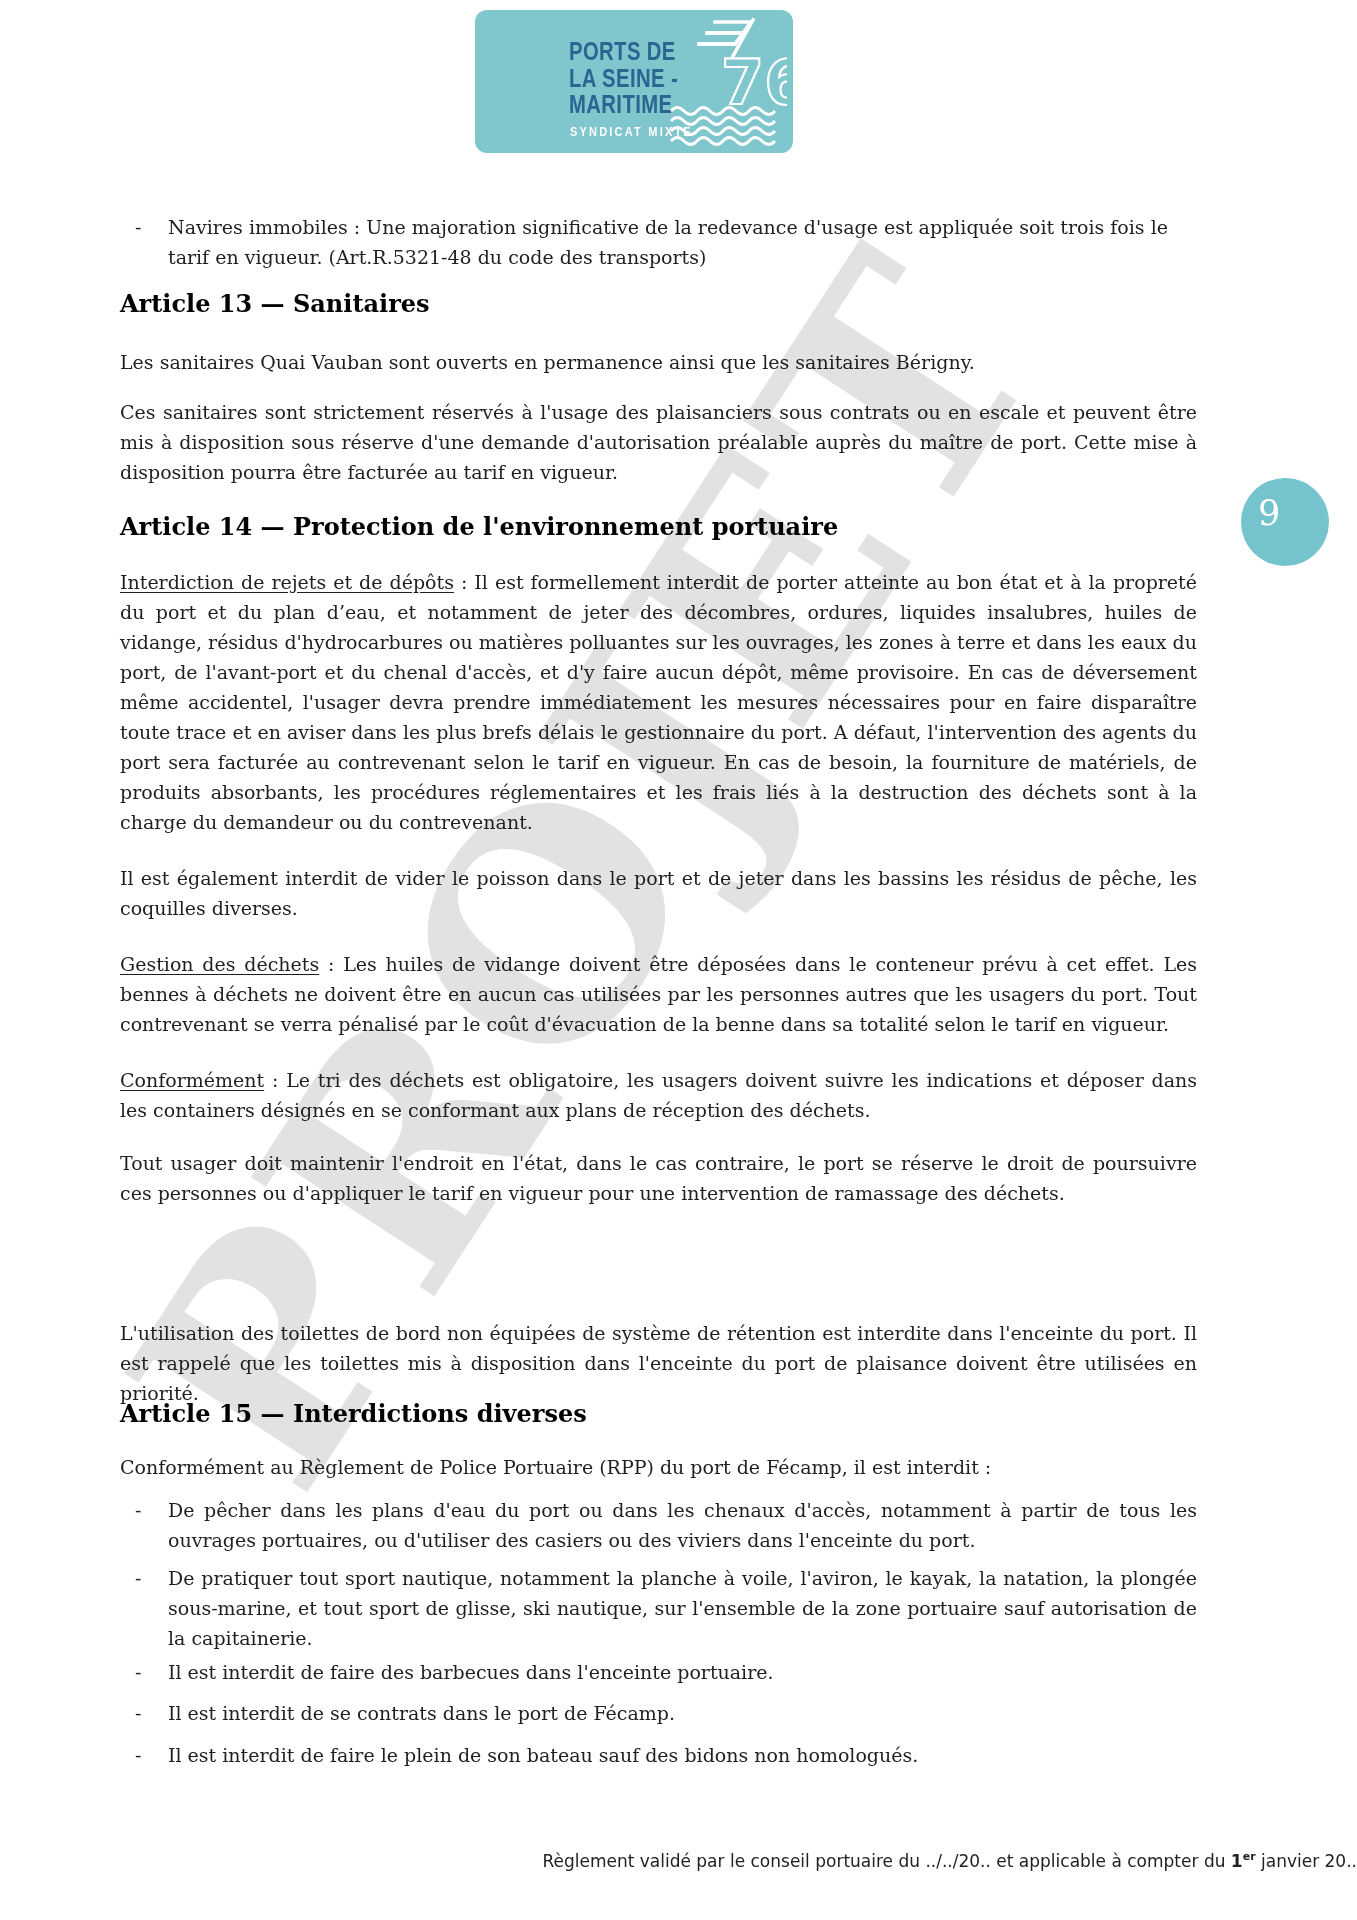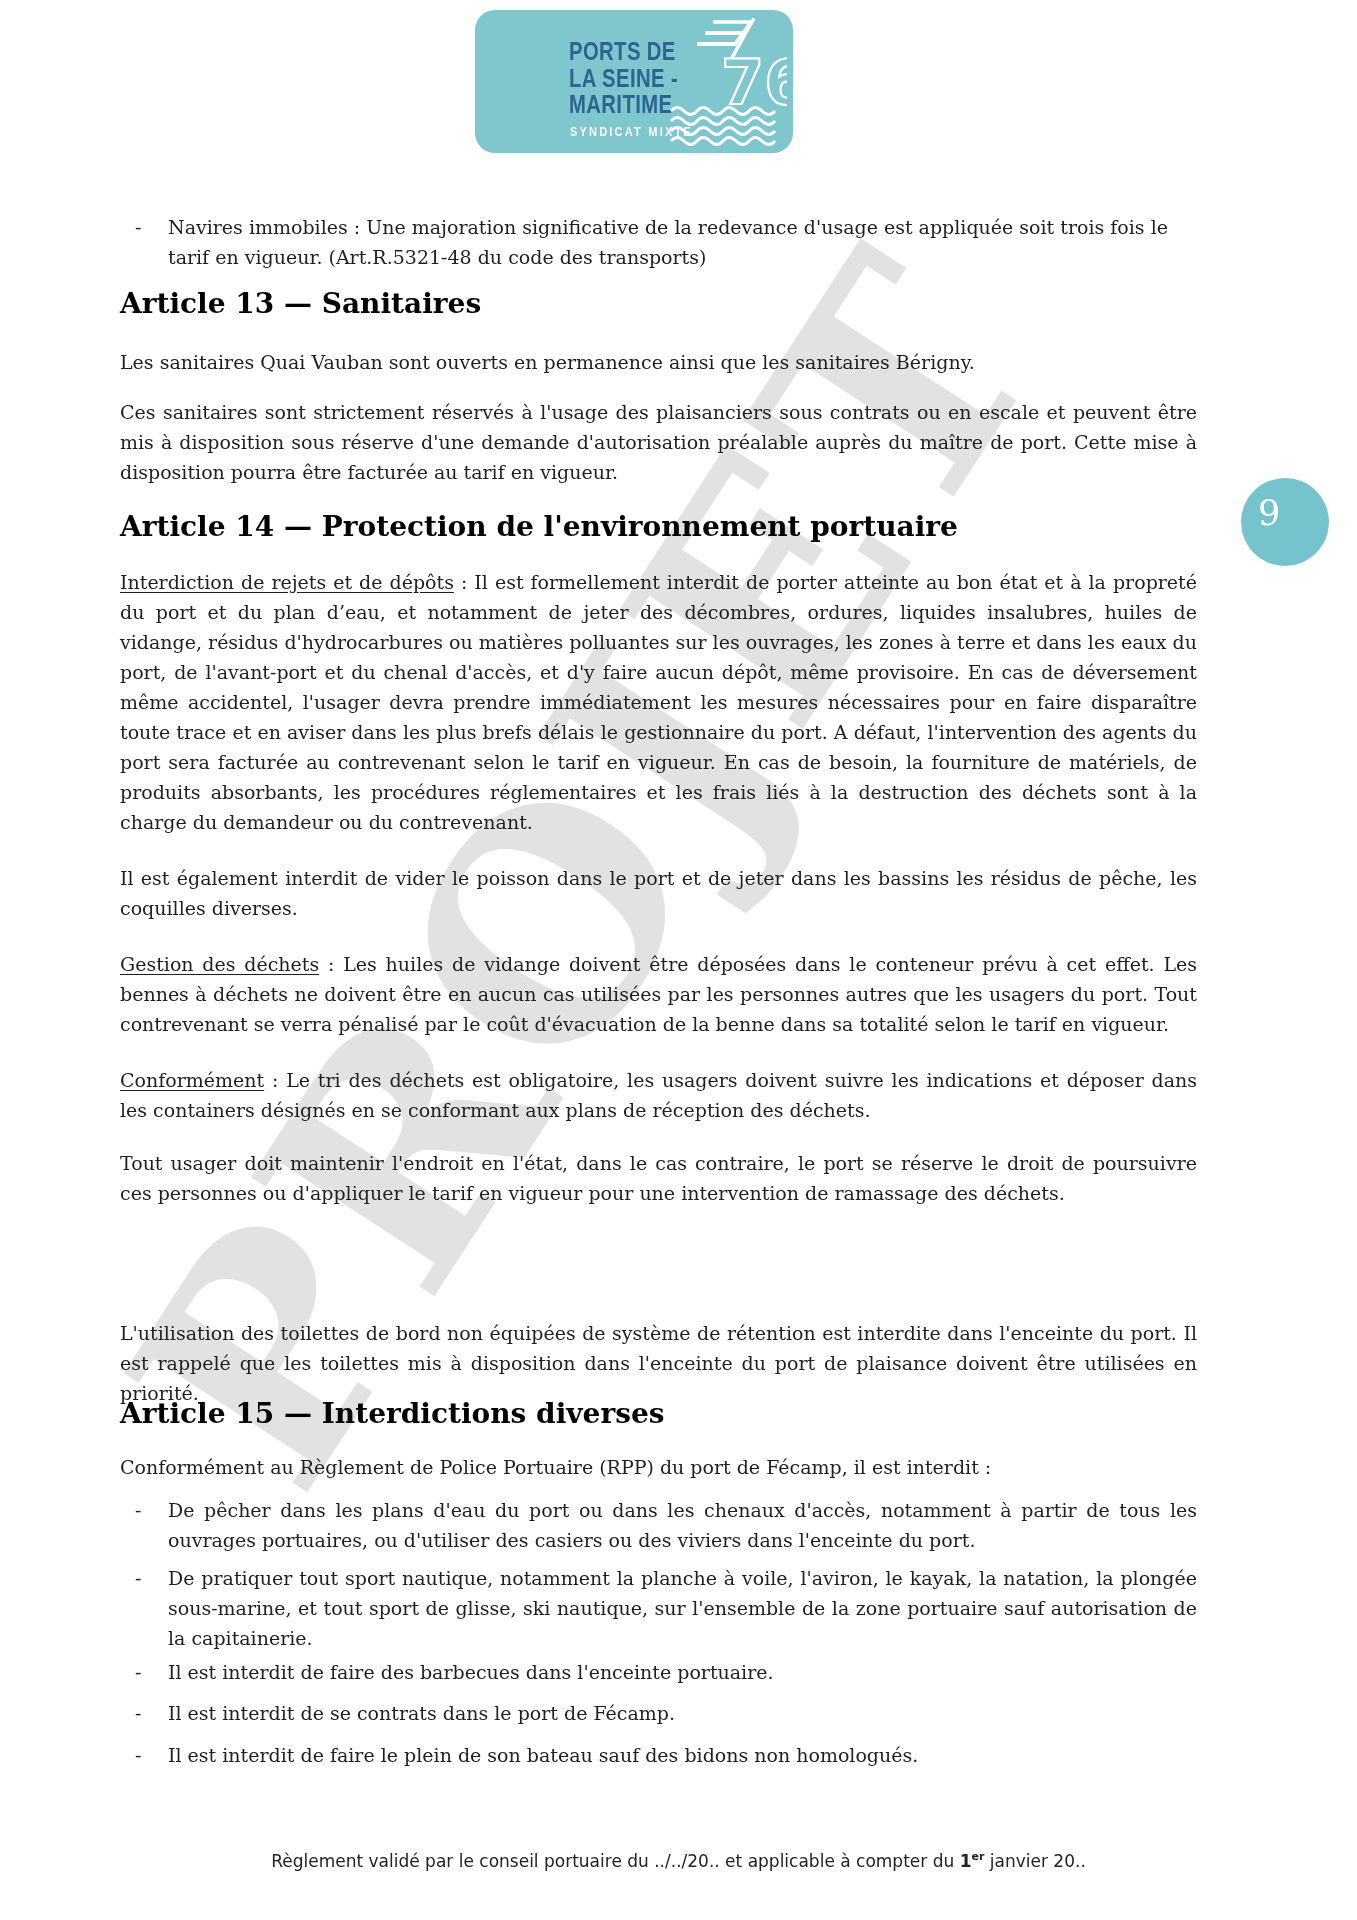--- a/index.html
+++ b/index.html
@@ -4,44 +4,44 @@
 <style>
   html,body{margin:0;padding:0;background:#888;}
   .page{position:relative;width:1357px;height:1920px;background:#ffffff;overflow:hidden;
         font-family:"DejaVu Serif",serif;color:#1f1f1f;margin:0 auto;}
   
   .watermark{position:absolute;left:-80px;top:760px;width:1280px;height:300px;line-height:300px;
         font-size:300px;font-weight:bold;color:#e2e2e2;text-align:center;letter-spacing:8px;
         transform:rotate(-57deg);z-index:0;user-select:none;font-family:"DejaVu Serif",serif;}
   
   .logo{position:absolute;left:475px;top:10px;width:318px;height:143px;background:#7fc6cd;
-        border-radius:20px;z-index:2;}
+        border-radius:12px;z-index:2;}
   .logo-text{position:absolute;left:94px;top:28px;color:#2b6591;font-family:"Liberation Sans",sans-serif;
         font-weight:bold;font-size:26px;line-height:26.5px;transform:scaleX(0.78);transform-origin:left top;
         letter-spacing:0.5px;white-space:nowrap;}
   .logo-sub{position:absolute;left:95px;top:115px;color:#ffffff;font-family:"Liberation Sans",sans-serif;
         font-weight:bold;font-size:12.5px;letter-spacing:2.5px;transform:scaleX(0.88);transform-origin:left top;
         white-space:nowrap;}
   .logo-art{position:absolute;right:6px;top:6px;}
   
   .badge{position:absolute;left:1241px;top:478px;width:88px;height:88px;border-radius:50%;
         background:#75c3cd;z-index:2;}
   .badge-num{position:absolute;left:17px;top:15px;color:#ffffff;font-size:35px;
         font-family:"DejaVu Serif",serif;}
   
   .block{position:absolute;left:120px;width:1077px;font-size:19px;line-height:30px;
         text-align:justify;z-index:1;margin:0;}
   .rag{text-align:left;}
-  .heading{position:absolute;left:120px;width:1077px;font-size:28px;line-height:30px;
+  .heading{position:absolute;left:120px;width:1077px;font-size:24px;line-height:30px;
         font-weight:bold;color:#000;text-align:left;z-index:1;margin:0;font-family:"DejaVu Serif",serif;}
   .bullet{padding-left:48px;box-sizing:border-box;}
   .dash{position:absolute;left:15px;top:0;}
   .u{text-decoration:underline;text-underline-offset:3px;}
   
-  .footer{position:absolute;left:0;top:1850px;width:1357px;text-align:center;
+  .footer{position:absolute;left:0;top:1850px;width:1357px;text-align:right;
         font-family:"DejaVu Sans",sans-serif;font-size:17px;color:#222;z-index:1;}
   .footer b{font-weight:bold;}
   .footer sup{font-size:11px;font-weight:bold;}
 </style>
 </head>
 <body>
 
 <div class="page">
 
   <div class="watermark">PROJET</div>

